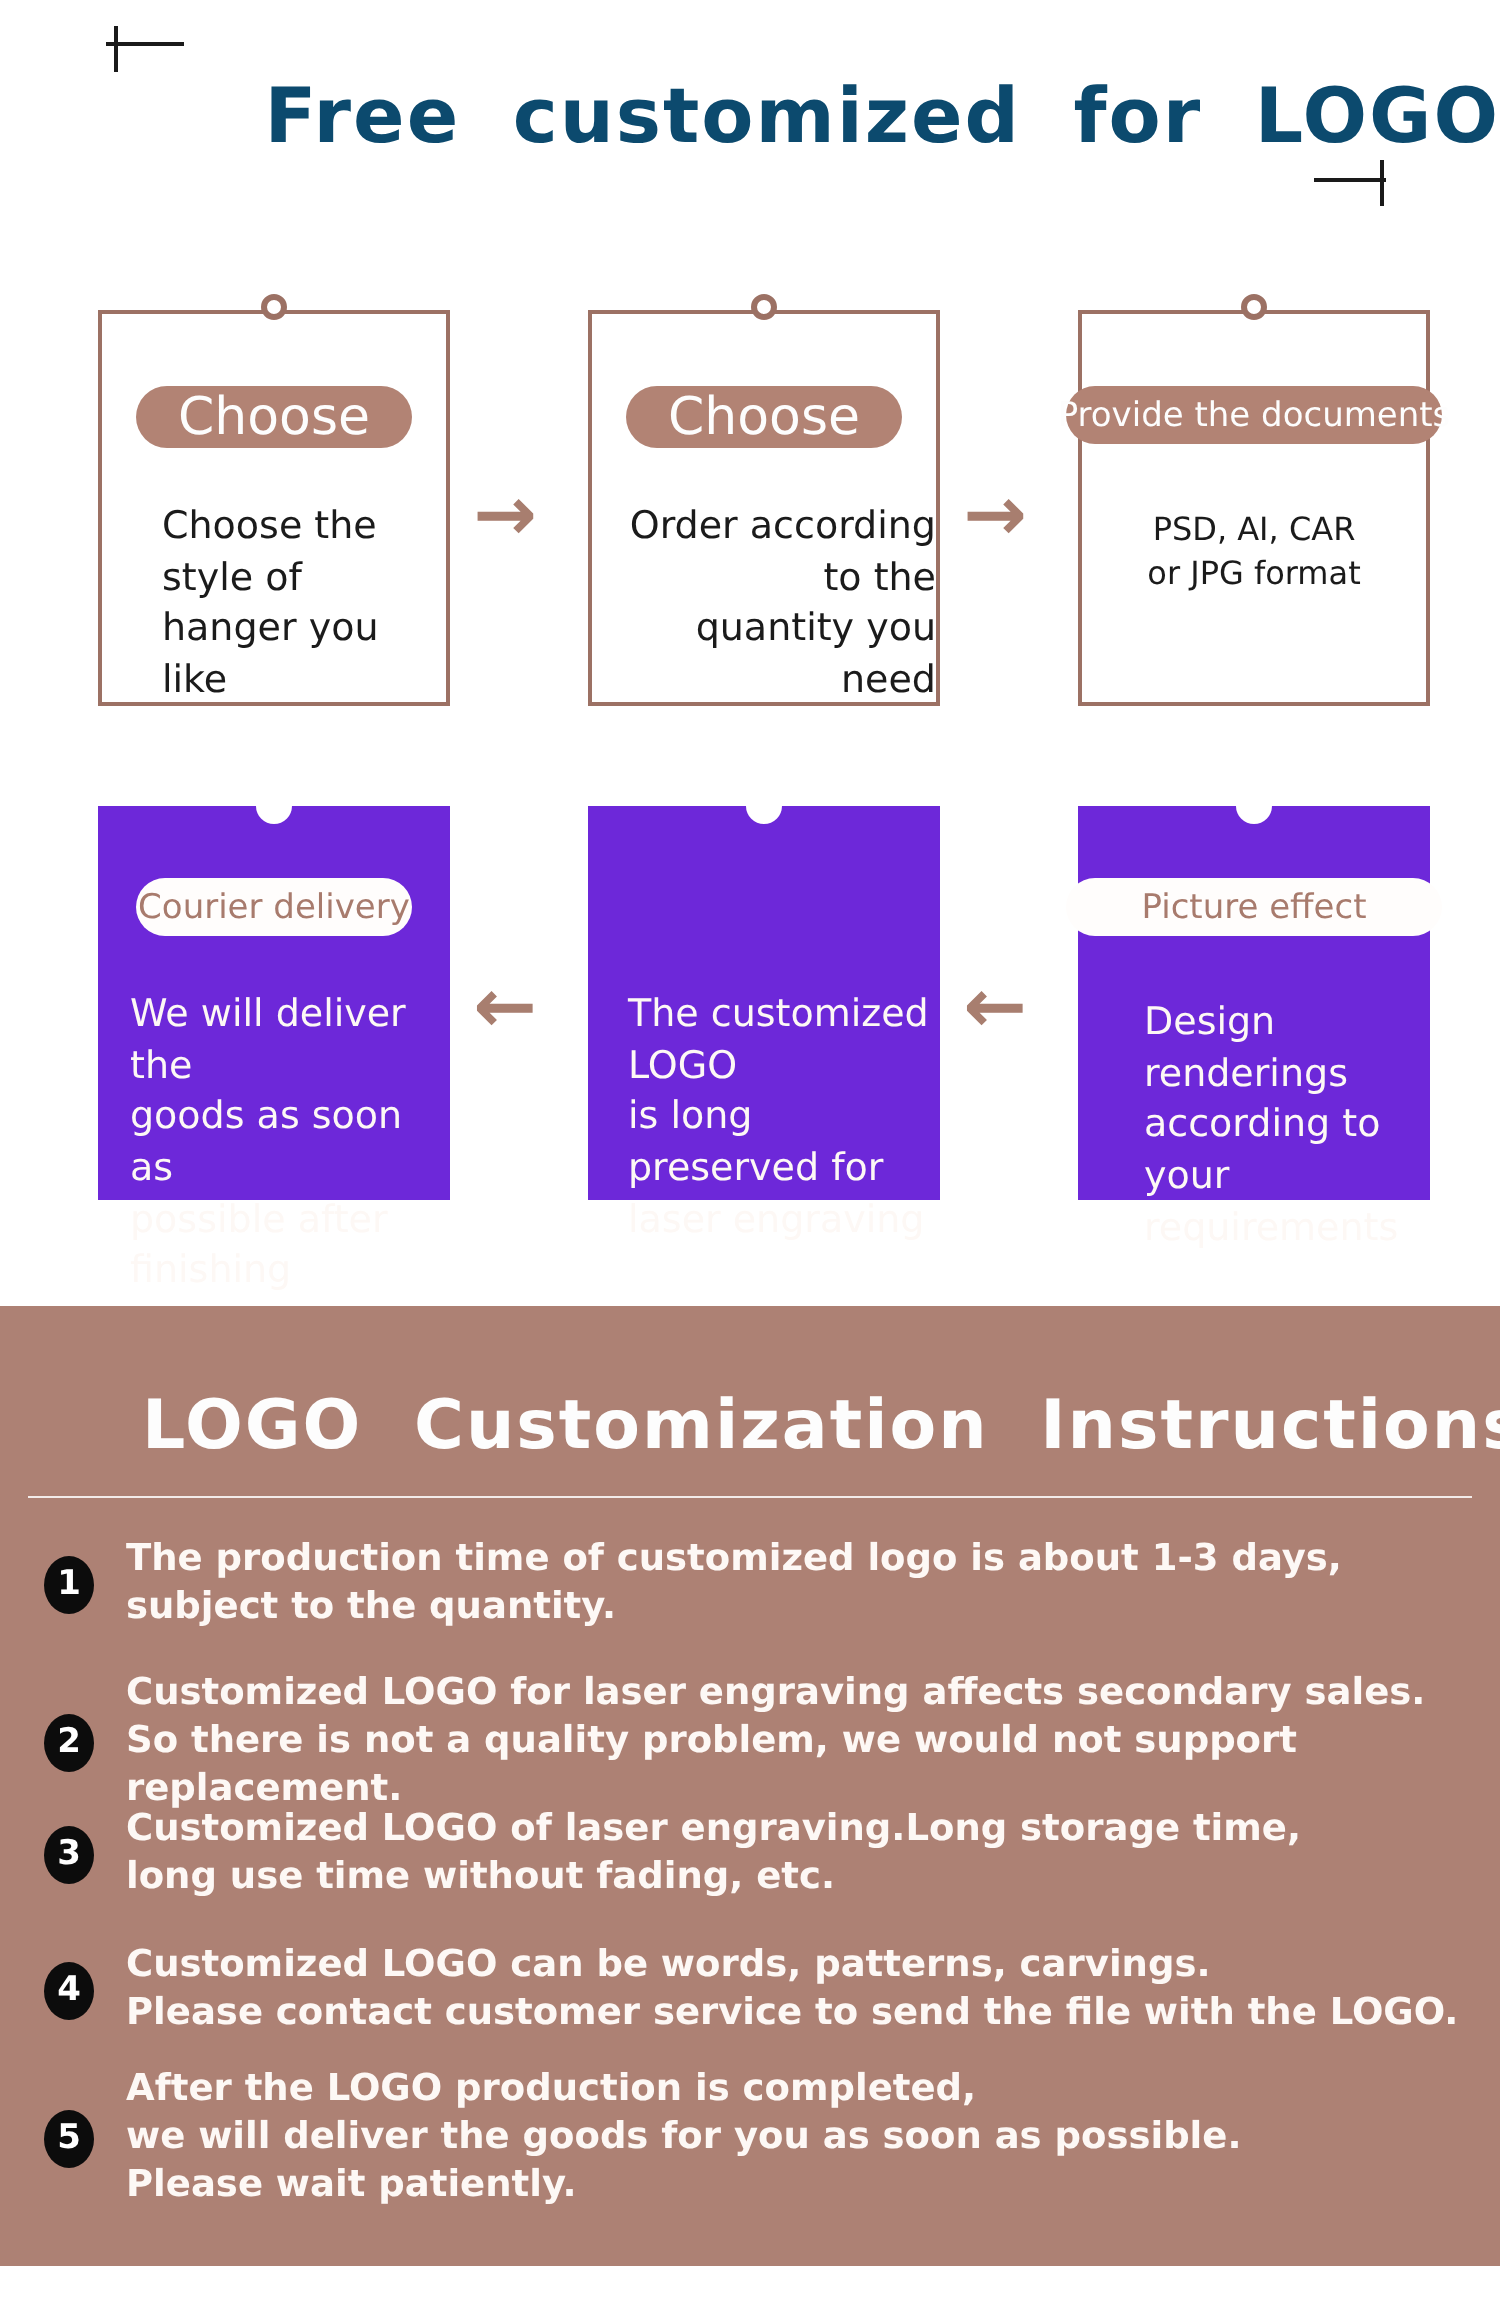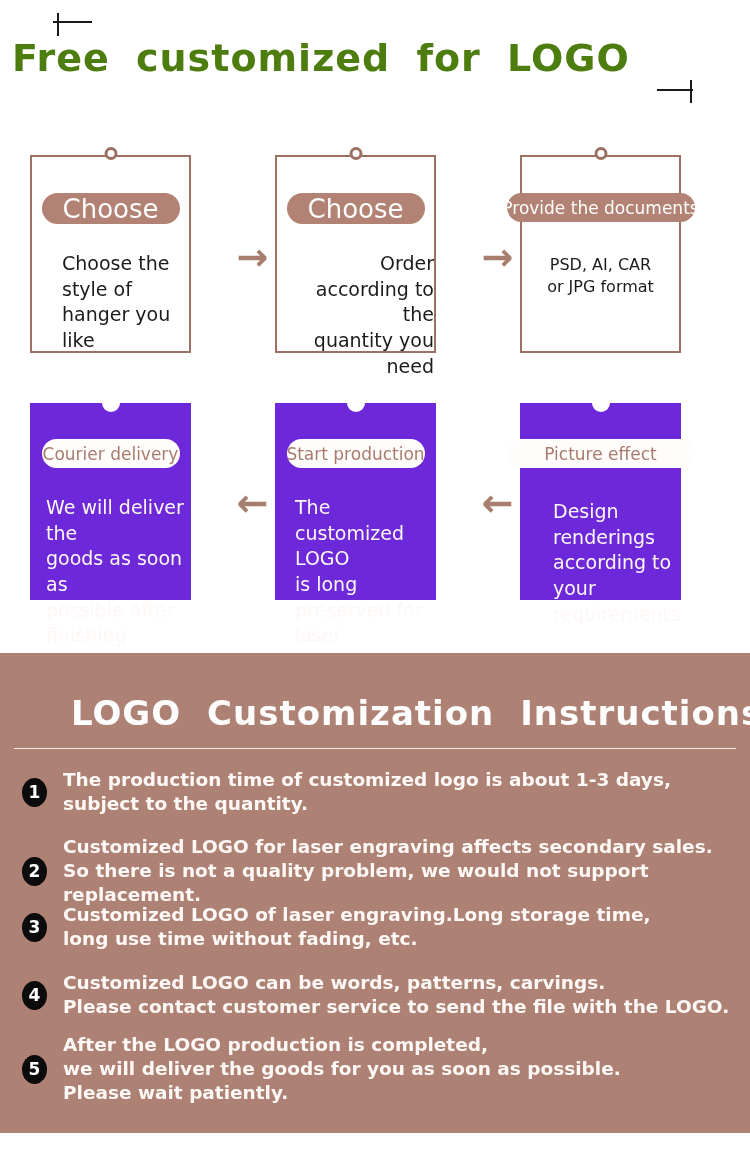--- a/index.html
+++ b/index.html
@@ -13,26 +13,26 @@
   
   .mark { position:absolute; background:#1a1a1a; }
   .mark-tl-v { left:57px; top:13px; width:2px; height:23px; }
   .mark-tl-h { left:53px; top:21px; width:39px; height:2px; }
   .mark-r-h  { left:657px; top:89px; width:36px; height:2px; }
   .mark-r-v  { left:690px; top:80px; width:2px; height:23px; }
 
   
   .page-title {
     position:absolute; top:36px; left:0; width:750px;
-    text-align:left; font-size:38px; font-weight:700; color:#4d7c0f;
+    text-align:right; font-size:38px; font-weight:700; color:#0c4a6e;
     letter-spacing:1px; word-spacing:12px;padding-left:12px;
   }
 
   
-  .card { position:absolute; width:161px; }
+  .card { position:absolute; width:176px;margin-left:19px; }
   .card.r1 { top:155px; height:198px; background:#ffffff; border:2px solid #9c7164; }
   .card.r2 { top:403px; height:197px; background:#6d28d9; }
   .c1 { left:30px; } .c2 { left:275px; } .c3 { left:520px; }
 
   .node-circle {
     position:absolute; top:-10px; left:50%; transform:translateX(-50%);
     width:13px; height:13px; border-radius:50%;
     background:#ffffff; border:3px solid #9c7164; z-index:2;
   }
   .notch-circle {
@@ -139,21 +139,20 @@
 
 <div class="card r2 c1">
   <div class="notch-circle"></div>
   <div class="pill white small">Courier delivery</div>
   <div class="card-body light b4">We will deliver the
 goods as soon as
 possible after finishing</div>
 </div>
 <div class="card r2 c2">
   <div class="notch-circle"></div>
-  <div class="pill white small">Start production</div>
   <div class="card-body light b5">The customized LOGO
 is long preserved for
 laser engraving</div>
 </div>
 <div class="card r2 c3">
   <div class="notch-circle"></div>
   <div class="pill white wide">Picture effect</div>
   <div class="card-body light b6">Design renderings
 according to your
 requirements</div>

